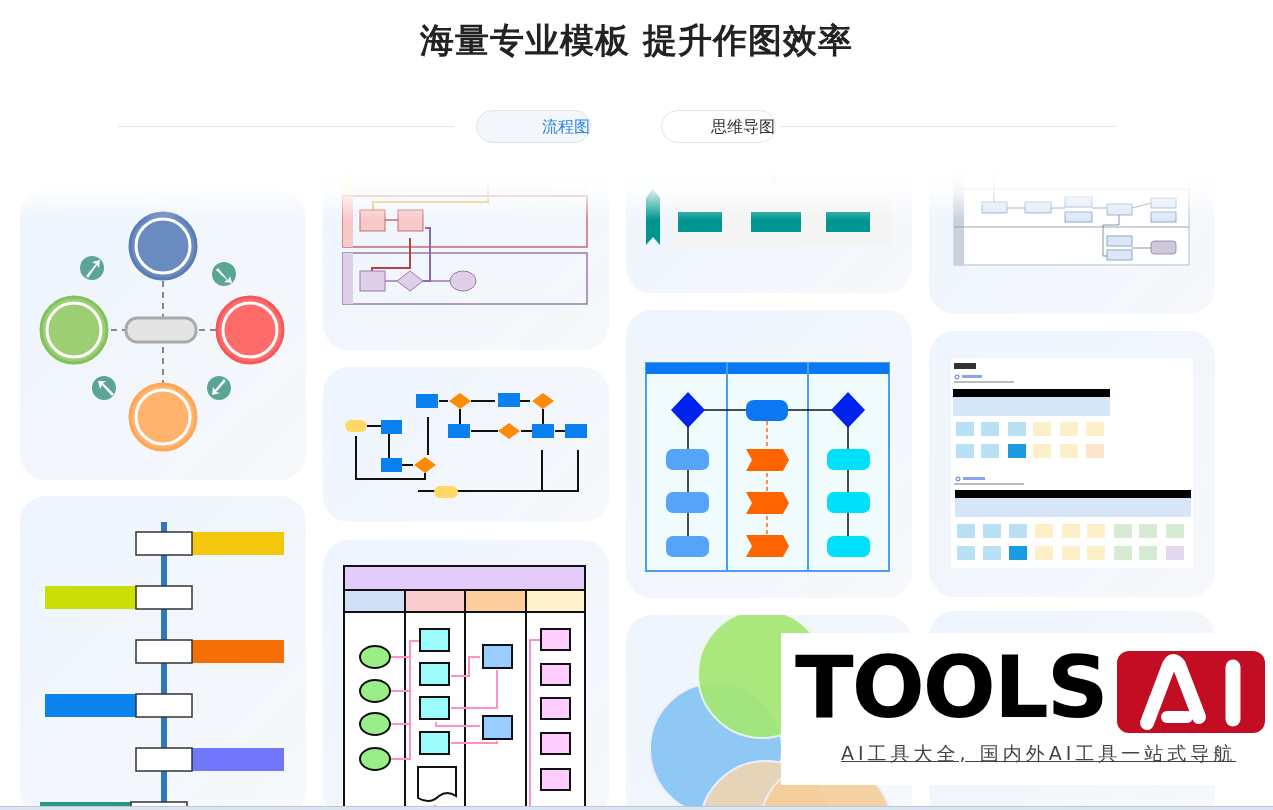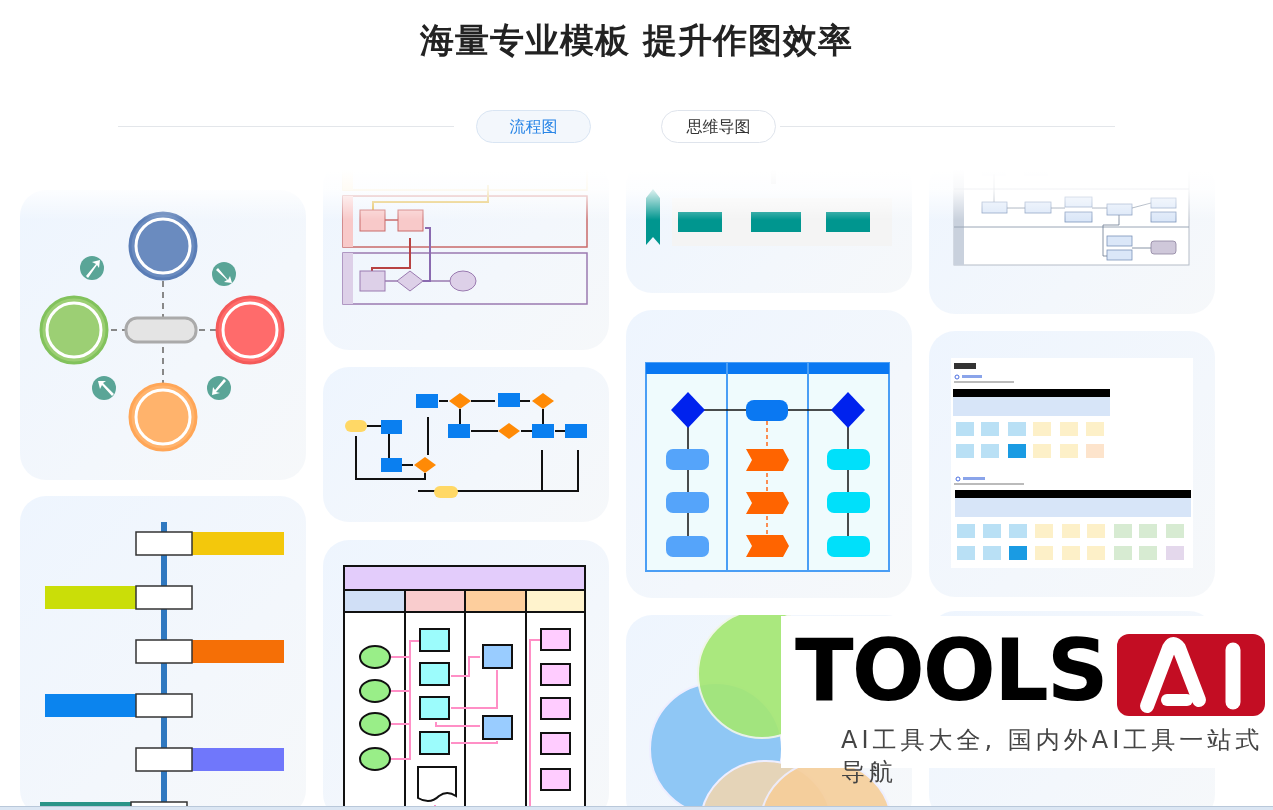--- a/index.html
+++ b/index.html
@@ -9,21 +9,21 @@
   .headline {
     position: absolute; left: 0; right: 0; top: 18px; text-align: center;
     font-size: 34px; font-weight: bold; color: #222222; letter-spacing: 1px;
   }
   .tabs-row { position: absolute; left: 0; right: 0; top: 110px; height: 34px; }
   .tabs-row .rule { position: absolute; top: 16px; height: 1px; background: #e3e6ea; }
   .tabs-row .rule.left { left: 118px; width: 336px; }
   .tabs-row .rule.right { left: 780px; width: 335px; }
   .tab {
     position: absolute; top: 0; height: 33px; border: 1px solid #dfe4ec; border-radius: 17px;
-    font-size: 16px; line-height: 31px; text-align: center; cursor: pointer; background: #fff; color: #333;
+    font-size: 16px; line-height: 31px; text-align: right; cursor: pointer; background: #fff; color: #333;
   }
   .tab.active { background: #f3f7fc; color: #2a86e6; border-color: #d9e5f3; }
   .tab.t1 { left: 476px; width: 115px; }
   .tab.t2 { left: 661px; width: 115px; }
 
   .grid-area { position: absolute; left: 0; top: 170px; width: 1273px; height: 640px; overflow: hidden; }
   .card {
     position: absolute; border-radius: 26px;
     background: linear-gradient(135deg, #eef5fe 0%, #f3f7fc 60%, #f6f8fa 100%);
     overflow: hidden; cursor: pointer;
@@ -34,35 +34,36 @@
     pointer-events: none; z-index: 5;
   }
   .card svg { position: absolute; left: 0; top: 0; }
 
   .bottom-bar {
     position: absolute; left: 0; top: 806px; width: 1273px; height: 4px;
     background: #dbe6f3; border-top: 1px solid #b9c8da; z-index: 8;
   }
 
   .watermark {
-    position: absolute; left: 781px; top: 616px; width: 492px; height: 152px;
+    position: absolute; left: 781px; top: 633px; width: 492px; height: 152px;
     background: #ffffff; z-index: 10;
   }
   .wm-tools {
     position: absolute; left: 14px; top: 4px; font-family: "DejaVu Sans", sans-serif;
     font-weight: bold; font-size: 86px; color: #000000; letter-spacing: -2px; line-height: 100px;
   }
   .wm-badge {
     position: absolute; left: 336px; top: 18px; width: 148px; height: 82px;
     background: #c30d23; border-radius: 12px;
   }
   .wm-badge svg { position: absolute; left: 0; top: 0; }
   .wm-sub {
-    position: absolute; left: 60px; top: 108px; font-size: 24px; color: #444444; letter-spacing: 4px;
+    position: absolute; left: 60px; top: 108px; font-size: 19px; color: #444444; letter-spacing: 4px;
     font-family: "DejaVu Sans", sans-serif;
+    text-decoration: underline;
   }
 </style>
 </head>
 <body>
 
 <h1 class="headline">海量专业模板 提升作图效率</h1>
 
 <div class="tabs-row">
   <div class="rule left"></div>
   <div class="tab t1 active">流程图</div>

